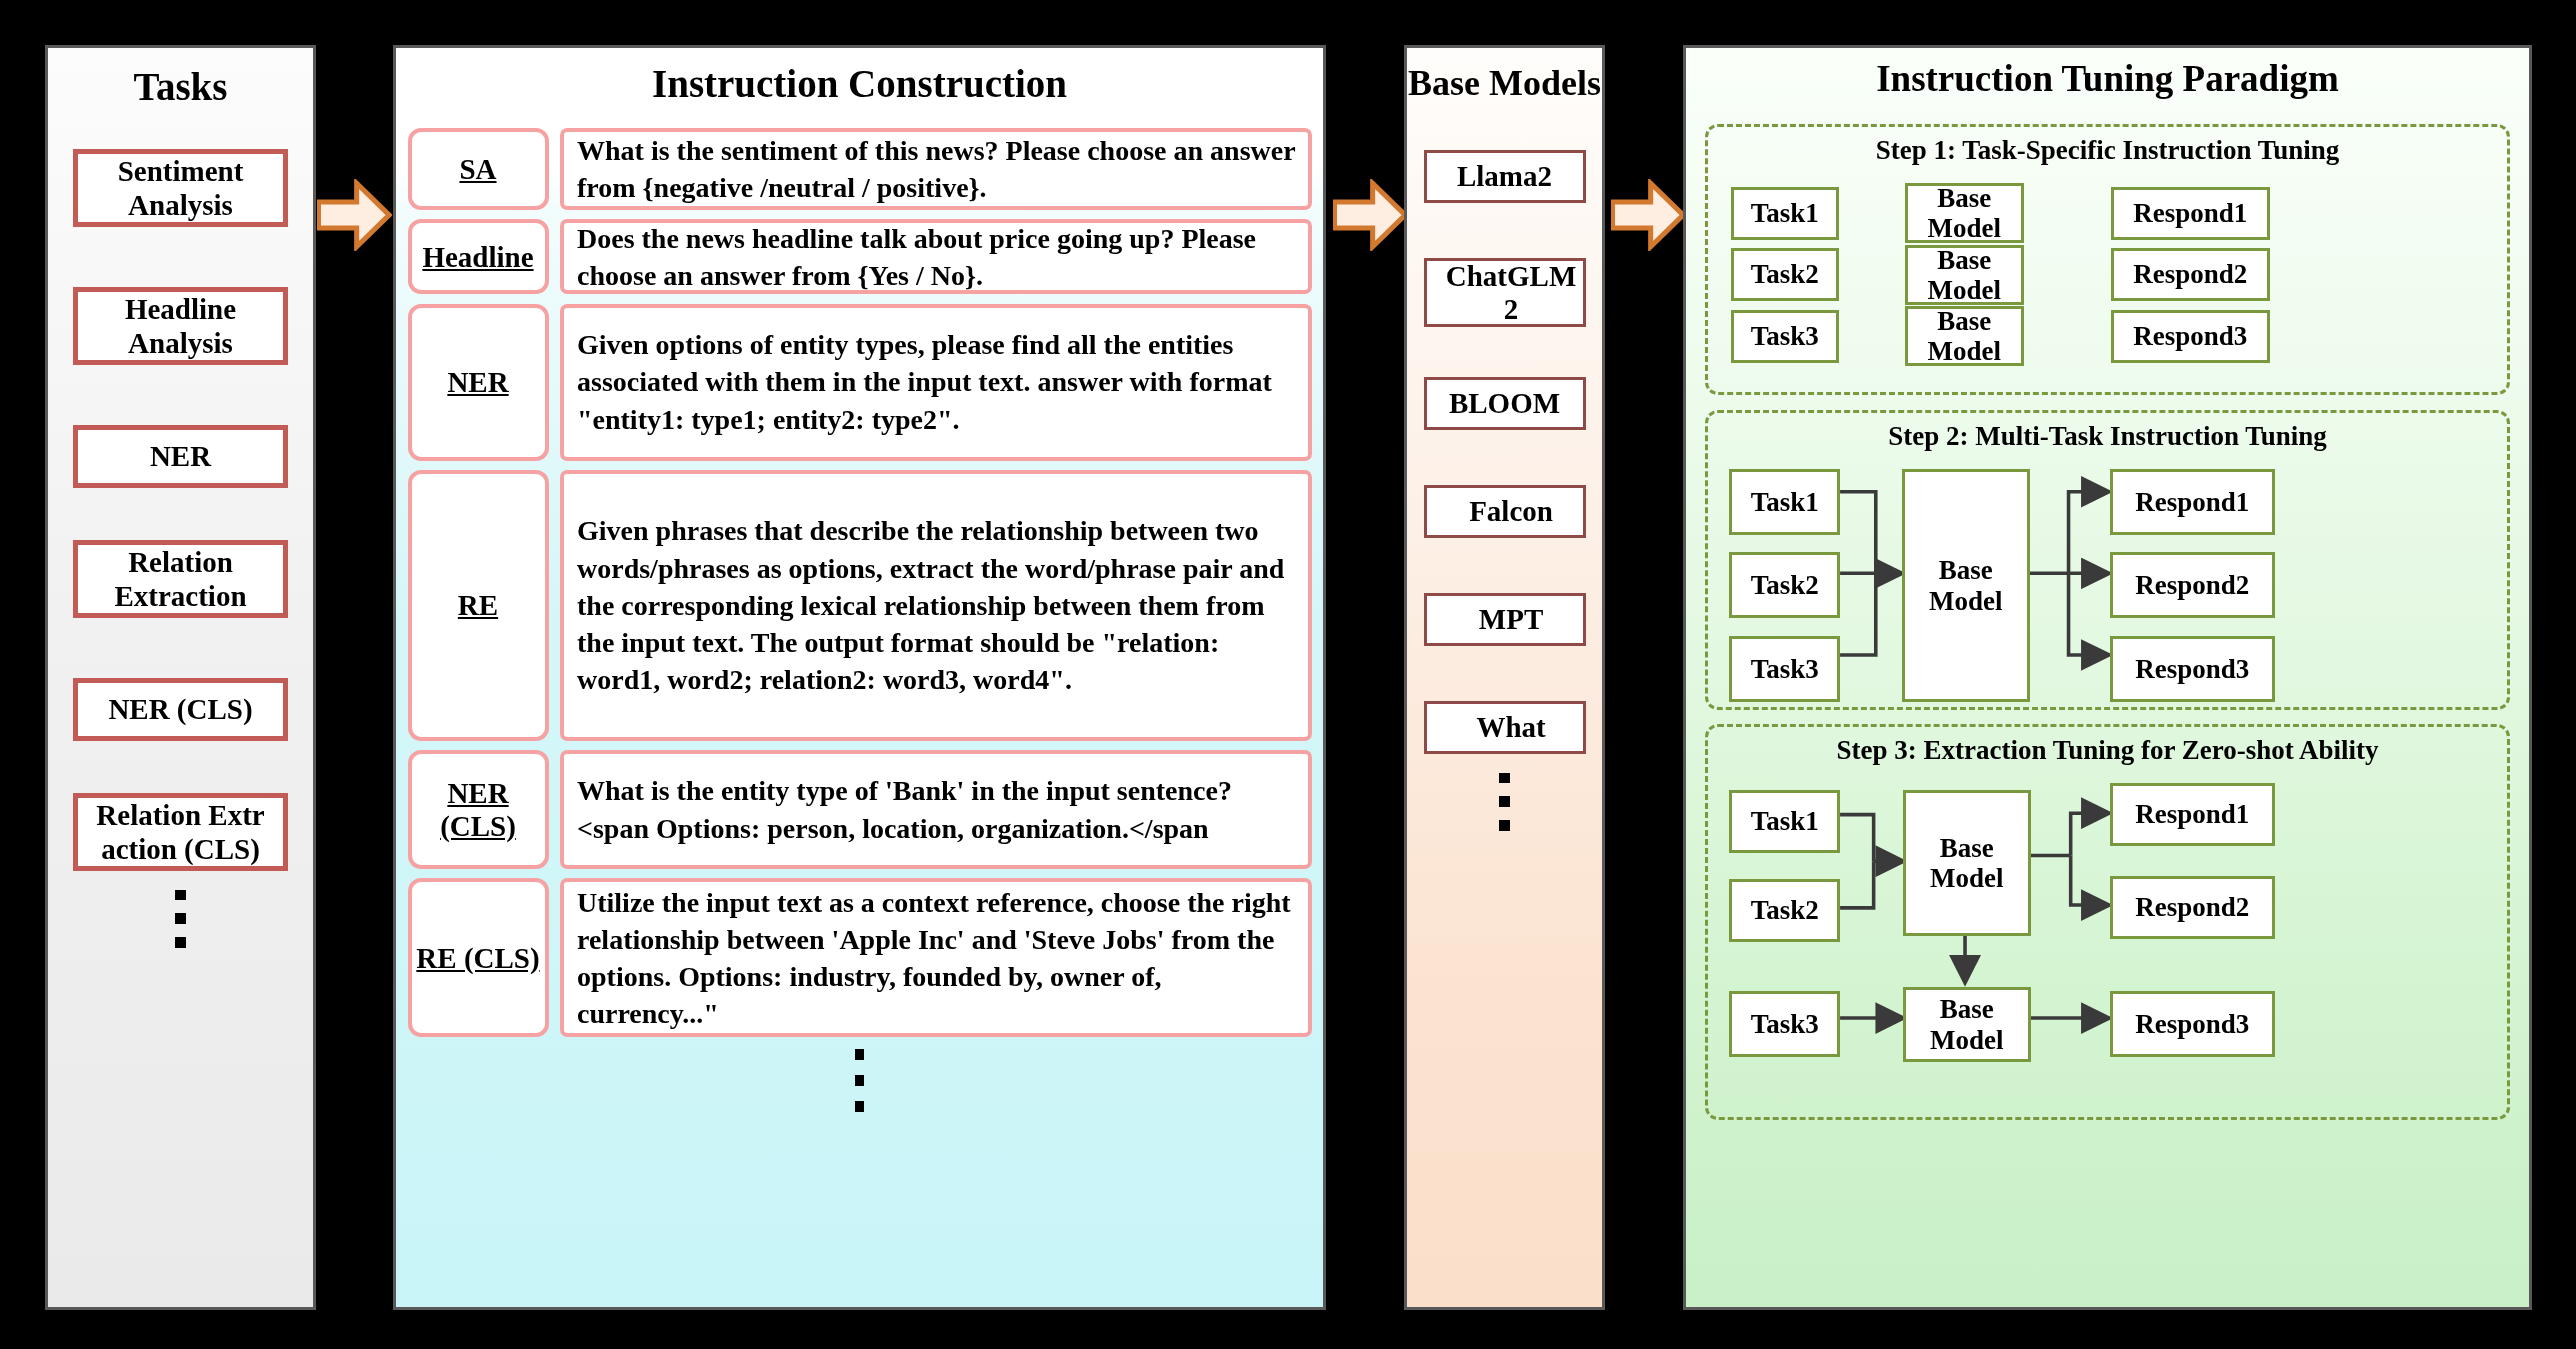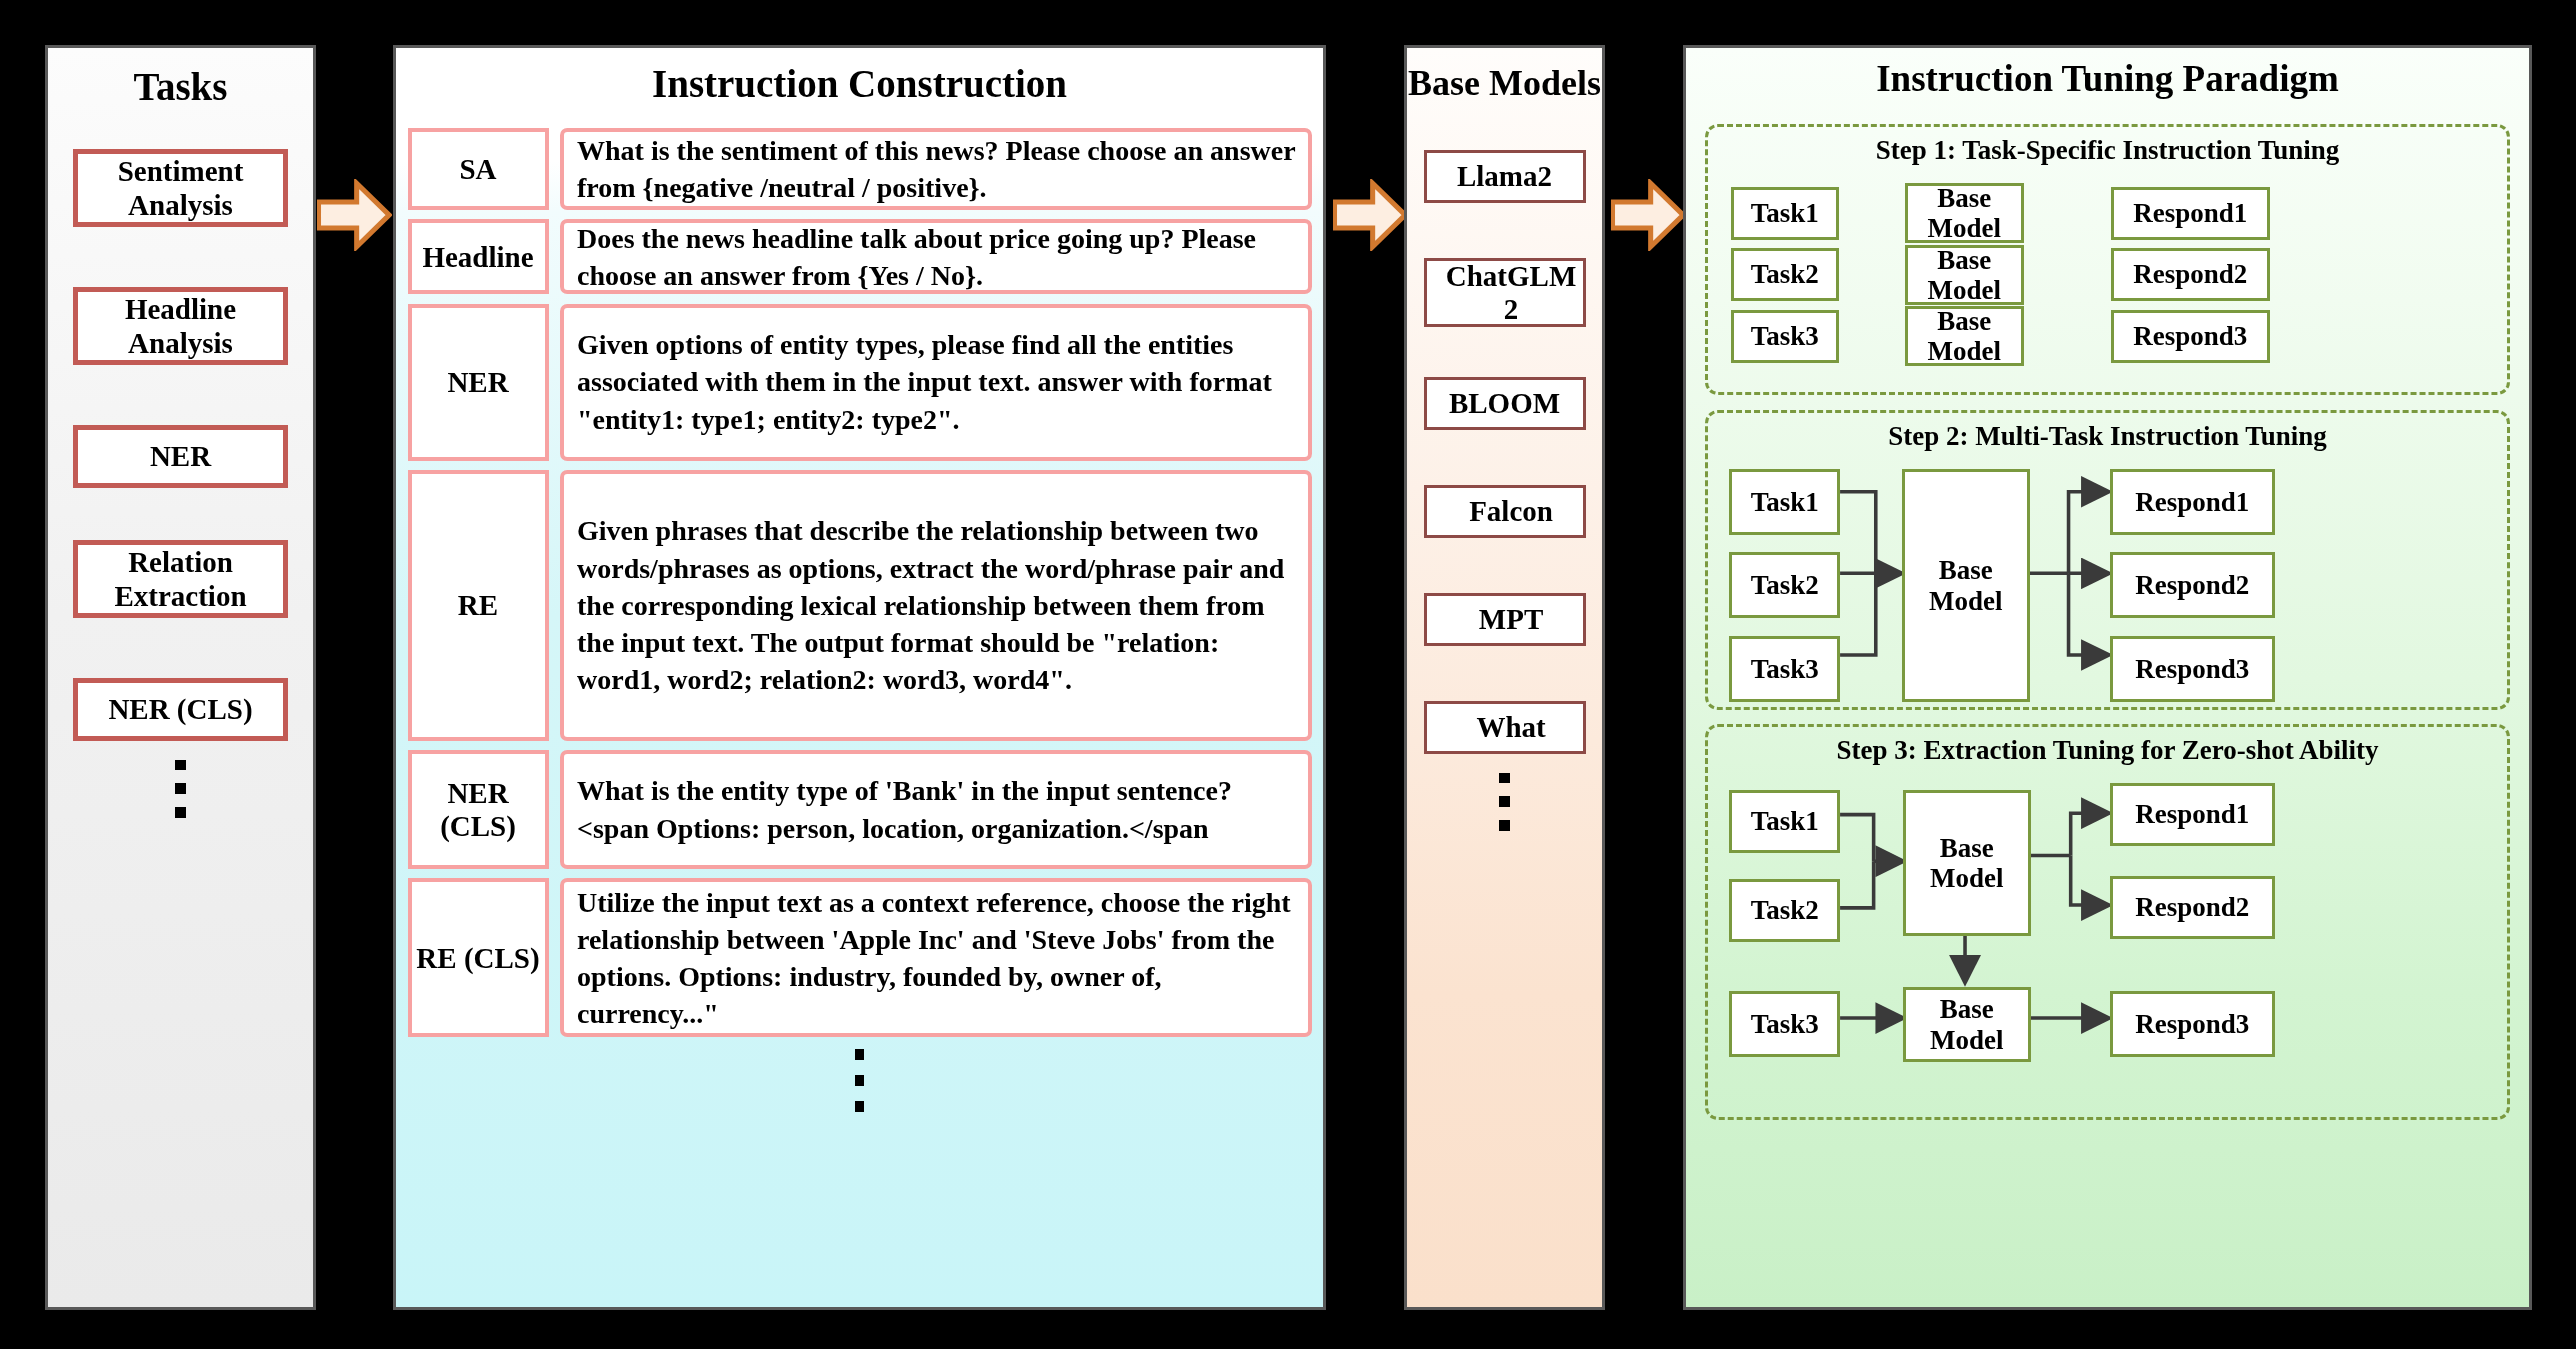--- a/index.html
+++ b/index.html
@@ -60,25 +60,25 @@
     left: 393px; top: 45px; width: 933px; height: 1265px;
     background: linear-gradient(180deg,#ffffff 0%, #ffffff 9%, #f2fcfd 13%, #d5f6f8 45%, #c9f5f8 100%);
   }
   #instr-panel .panel-title { font-size: 39px; margin-top: 16px; }
   .instr-rows {
     position: absolute; left: 11.5px; right: 11.5px; top: 80px; bottom: 0;
   }
   .instr-row { display: flex; gap: 11.5px; margin-bottom: 9.3px; align-items: stretch; }
   .instr-tag {
     width: 141px; flex: 0 0 141px;
-    border: 4.3px solid #f7a2a2; border-radius: 0;
+    border: 4.3px solid #f7a2a2; border-radius: 13px;
     background: #fff;
     display: flex; align-items: center; justify-content: center;
     text-align: center;
-    font-size: 29px; font-weight: bold; color: #000; line-height: 1.12;
+    font-size: 29px; font-weight: bold; color: #000; line-height: 1.12; text-decoration: underline;
   }
   .instr-text {
     flex: 1;
     border: 4.3px solid #f7a2a2; border-radius: 7.2px;
     background: #fff;
     font-size: 28px; font-weight: bold; color: #000;
     line-height: 1.33;
     padding: 7.2px 11.5px 7.2px 13px;
     display: flex; align-items: center;
   }
@@ -152,20 +152,21 @@
 <div class="stage">
 
   <div class="panel" id="tasks-panel">
     <div class="panel-title">Tasks</div>
     <div class="task-list">
       <div class="task-box t-2line t-gap-a">Sentiment Analysis</div>
       <div class="task-box t-2line t-gap">Headline Analysis</div>
       <div class="task-box t-1line t-gap">NER</div>
       <div class="task-box t-2line t-gap-sm">Relation Extraction</div>
       <div class="task-box t-1line t-gap">NER (CLS)</div>
+      <div class="task-box t-2line t-gap-sm">Relation Extr action (CLS)</div>
       <div class="vdots">
           <i></i>
           <i></i>
           <i></i>
         </div>
     </div>
   </div>
 
   <div class="block-arrow" style="left:317px; top:179px;">
     <svg viewBox="0 0 104 100" width="75" height="72">

